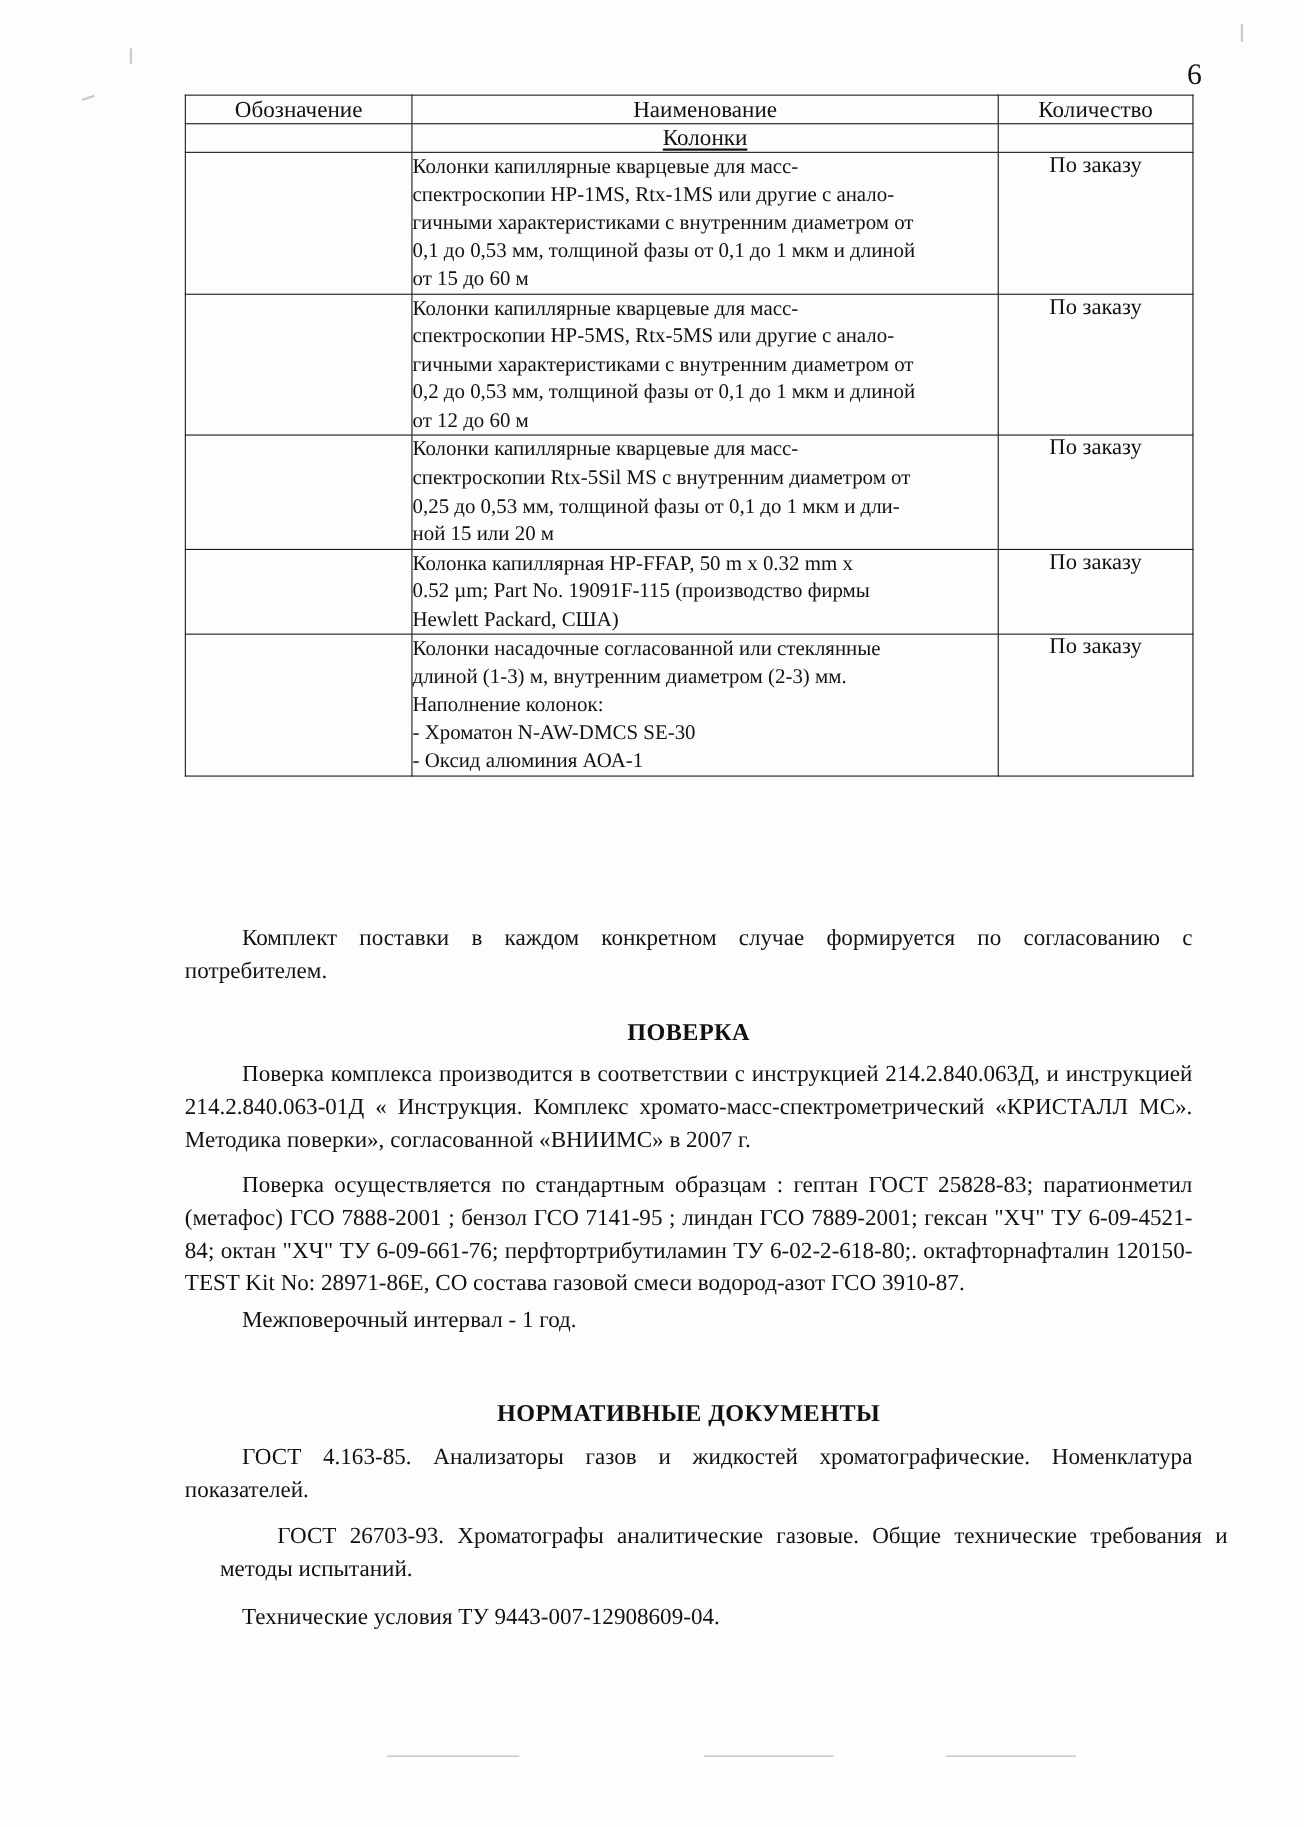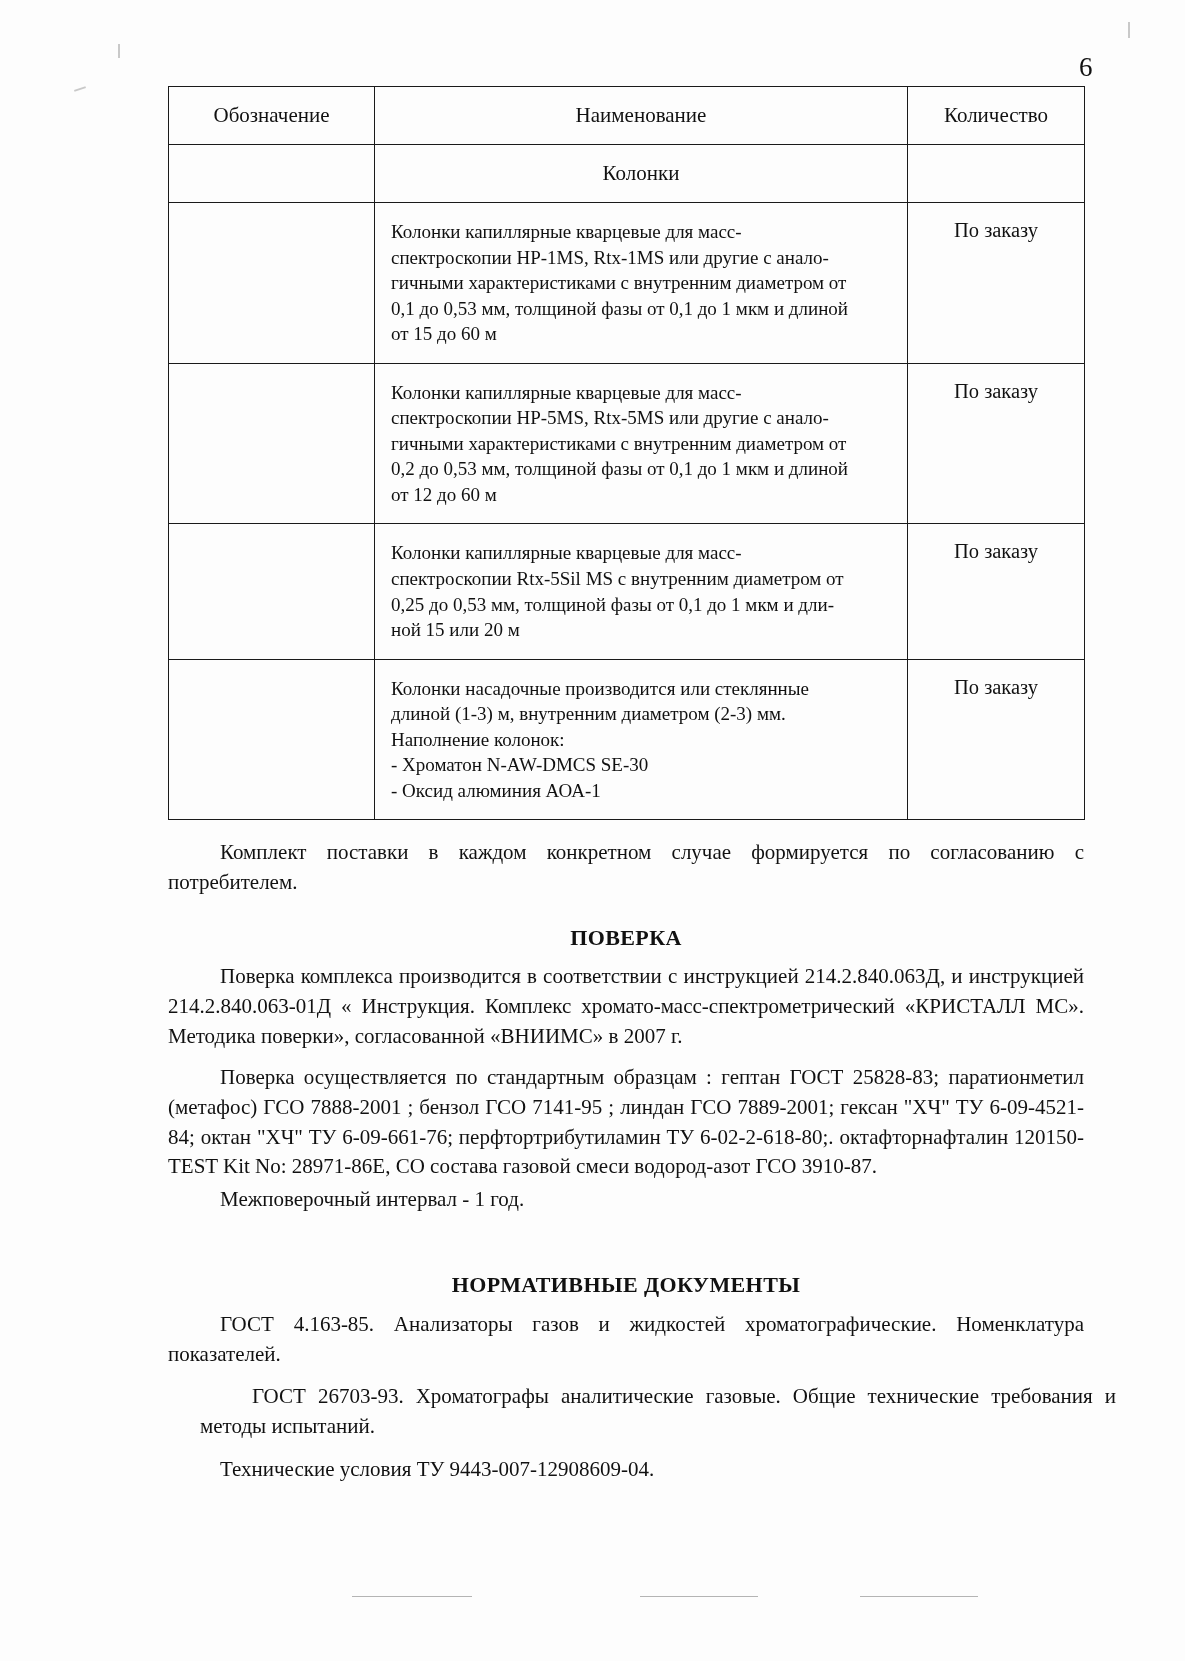--- a/index.html
+++ b/index.html
@@ -35,39 +35,40 @@
   table.spec {
     position: absolute;
     left: 168px;
     top: 86px;
     width: 916px;
     border-collapse: collapse;
     table-layout: fixed;
   }
   table.spec td, table.spec th {
     border: 1.5px solid #1a1a1a;
-    padding: 16px;
+    padding: 0;
     vertical-align: top;
     font-weight: normal;
   }
   .col-desig { width: 206px; }
   .col-name  { width: 533px; }
   .col-qty   { width: 177px; }
 
   .th-cell {
     text-align: center;
     font-size: 21px;
     padding: 6px 4px 7px 4px;
   }
   .section-cell {
     text-align: center;
     font-size: 21px;
     padding: 14px 4px 16px 4px;
   }
   .section-cell span {
+    text-decoration: underline;
     text-underline-offset: 3px;
   }
   .name-cell {
     font-size: 19px;
     line-height: 1.345;
     padding: 7px 8px 8px 11px;
     text-align: left;
   }
   .qty-cell {
     font-size: 20.5px;
@@ -176,21 +177,30 @@
             <div>Колонки капиллярные кварцевые для масс-</div>
             <div>спектроскопии Rtx-5Sil MS с внутренним диаметром от</div>
             <div>0,25 до 0,53 мм, толщиной фазы от 0,1 до 1 мкм и дли-</div>
             <div>ной 15 или 20 м</div>
           </td>
         <td class="qty-cell qty-bot">По заказу</td>
       </tr>
       <tr>
         <td class="empty-cell"></td>
         <td class="name-cell">
-            <div>Колонки насадочные производится или стеклянные</div>
+            <div>Колонка капиллярная  HP-FFAP, 50 m  x  0.32 mm  x</div>
+            <div>0.52 µm; Part No. 19091F-115  (производство фирмы</div>
+            <div>Hewlett  Packard, США)</div>
+          </td>
+        <td class="qty-cell qty-bot">По заказу</td>
+      </tr>
+      <tr>
+        <td class="empty-cell"></td>
+        <td class="name-cell">
+            <div>Колонки насадочные согласованной или стеклянные</div>
             <div>длиной  (1-3) м, внутренним диаметром  (2-3) мм.</div>
             <div>Наполнение колонок:</div>
             <div>- Хроматон  N-AW-DMCS  SE-30</div>
             <div>- Оксид алюминия  АОА-1</div>
           </td>
         <td class="qty-cell qty-top">По заказу</td>
       </tr>
     </tbody>
   </table>
 

